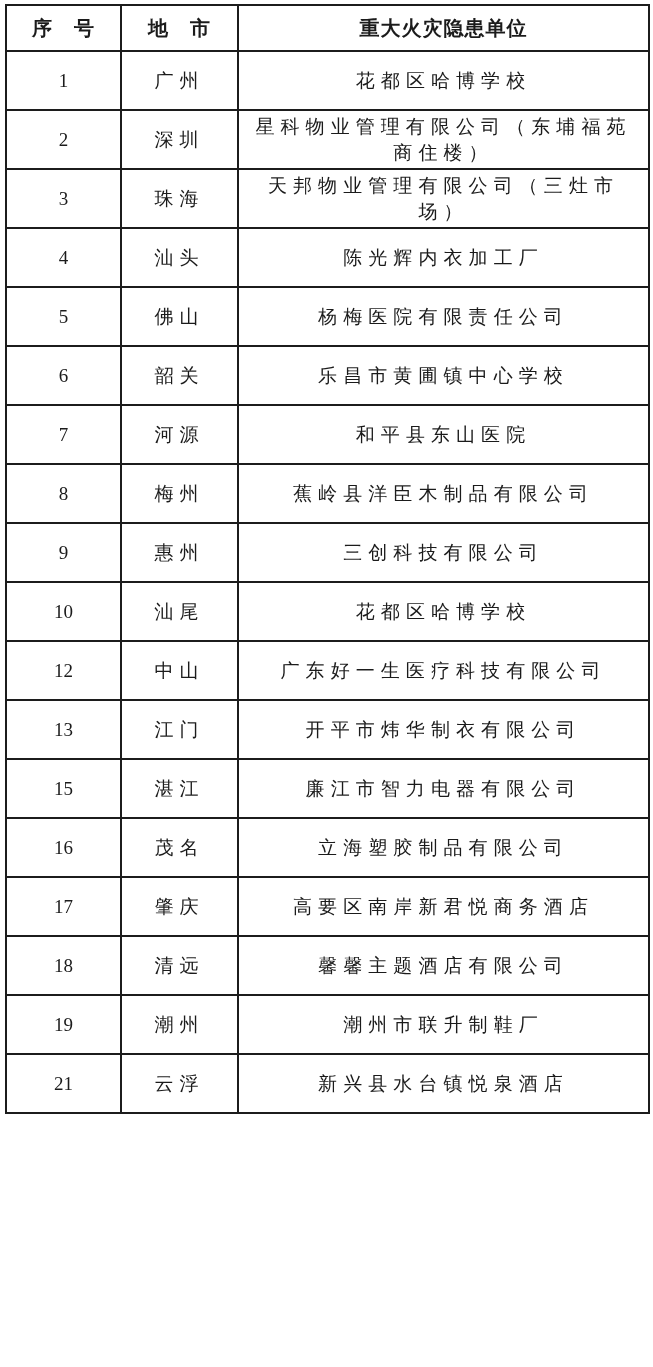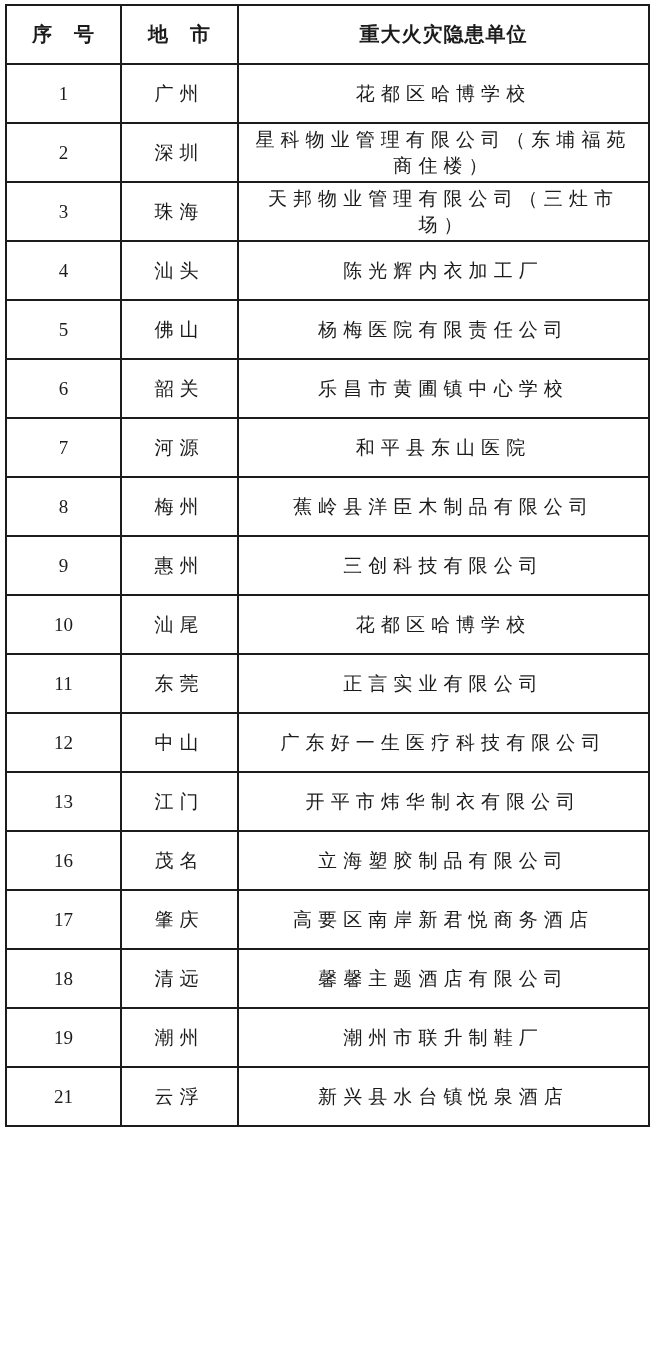--- a/index.html
+++ b/index.html
@@ -25,21 +25,21 @@
   }
   table.hazard-table th,
   table.hazard-table td {
     border: 2px solid #1c1c1c;
     text-align: center;
     vertical-align: middle;
     padding: 2px 4px;
     overflow: hidden;
   }
   thead th {
-    height: 59px;
+    height: 46px;
     font-family: "Liberation Sans", "DejaVu Sans", sans-serif;
     font-weight: bold;
     font-size: 20px;
     letter-spacing: 1px;
   }
   tbody td {
     height: 59px;
     font-size: 19px;
   }
   td.cell-index {
@@ -115,33 +115,33 @@
     <td class="cell-index">9</td>
     <td class="cell-city">惠州</td>
     <td class="cell-unit">三创科技有限公司</td>
   </tr>
         <tr>
     <td class="cell-index">10</td>
     <td class="cell-city">汕尾</td>
     <td class="cell-unit">花都区哈博学校</td>
   </tr>
         <tr>
-    <td class="cell-index">11</td>
-    <td class="cell-city">东莞</td>
-    <td class="cell-unit">正言实业有限公司</td>
-  </tr>
-        <tr>
     <td class="cell-index">12</td>
     <td class="cell-city">中山</td>
     <td class="cell-unit">广东好一生医疗科技有限公司</td>
   </tr>
         <tr>
     <td class="cell-index">13</td>
     <td class="cell-city">江门</td>
     <td class="cell-unit">开平市炜华制衣有限公司</td>
+  </tr>
+        <tr>
+    <td class="cell-index">15</td>
+    <td class="cell-city">湛江</td>
+    <td class="cell-unit">廉江市智力电器有限公司</td>
   </tr>
         <tr>
     <td class="cell-index">16</td>
     <td class="cell-city">茂名</td>
     <td class="cell-unit">立海塑胶制品有限公司</td>
   </tr>
         <tr>
     <td class="cell-index">17</td>
     <td class="cell-city">肇庆</td>
     <td class="cell-unit">高要区南岸新君悦商务酒店</td>

